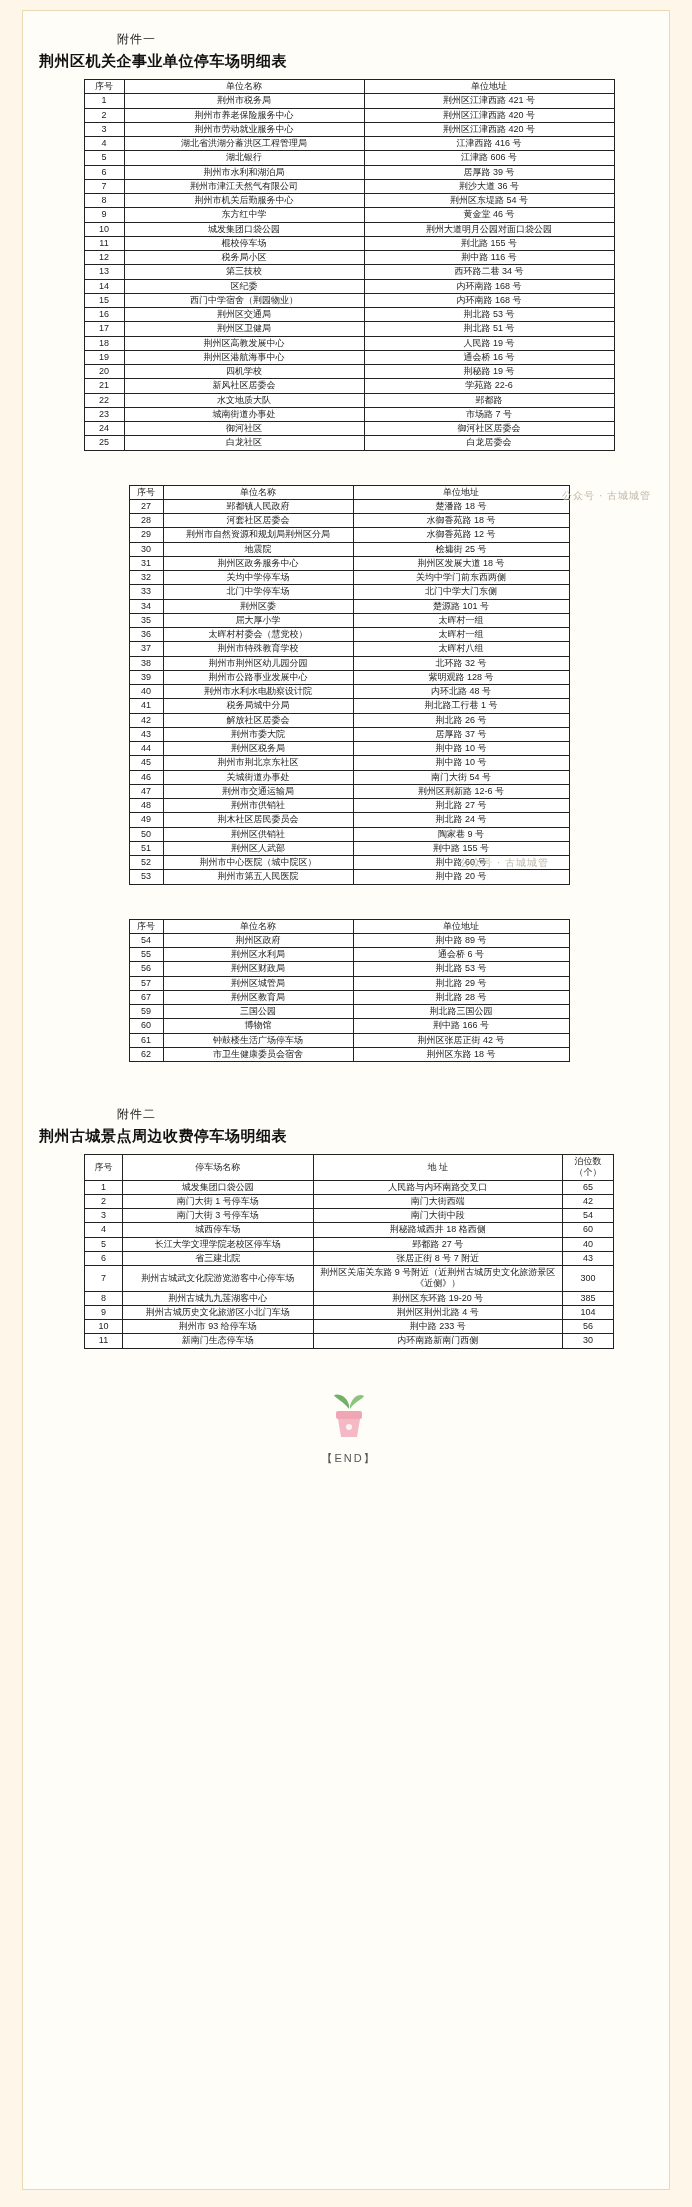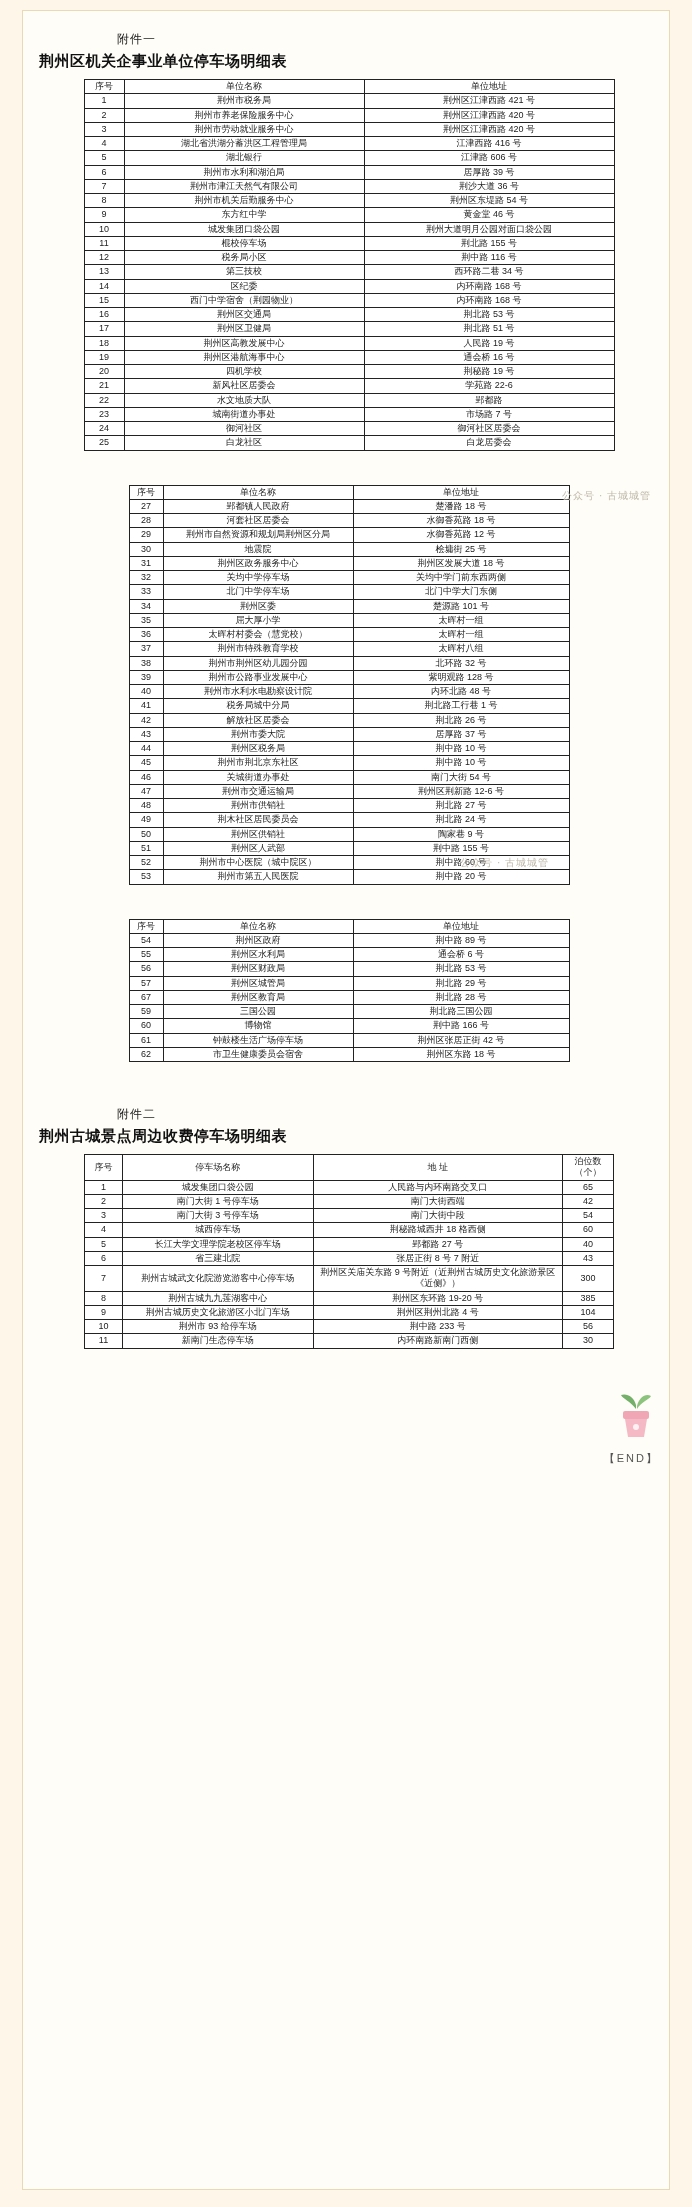--- a/index.html
+++ b/index.html
@@ -83,21 +83,21 @@
     position:absolute;
     font-size:10px;
     color:#bfb9ab;
     letter-spacing:1px;
     white-space:nowrap;
   }
   .wm1 { right:18px; top:478px; }
   .wm2 { right:120px; top:845px; }
 
   .end-block {
-    text-align:right;
+    text-align:center;
     margin-top:40px;
     margin-bottom:20px;
   }
   .end-icon {
     display:inline-block;
     width:46px; height:52px;
     position:relative;
   }
   .end-text {
     margin-top:6px;

